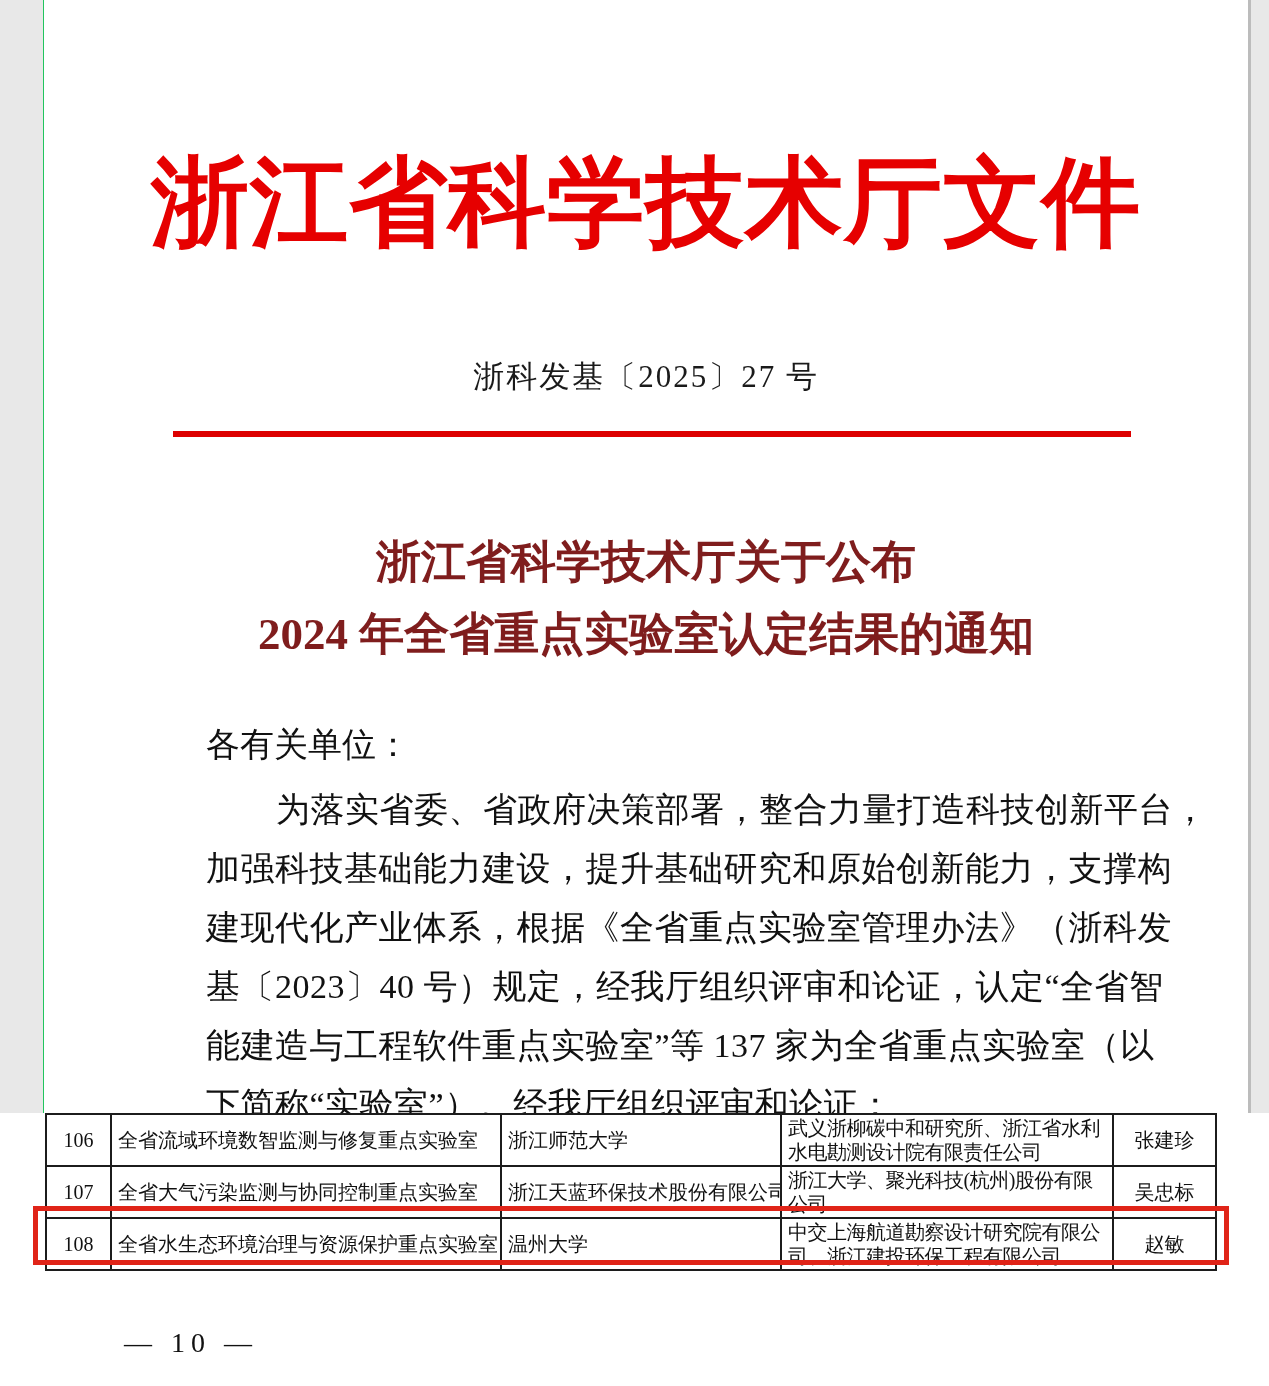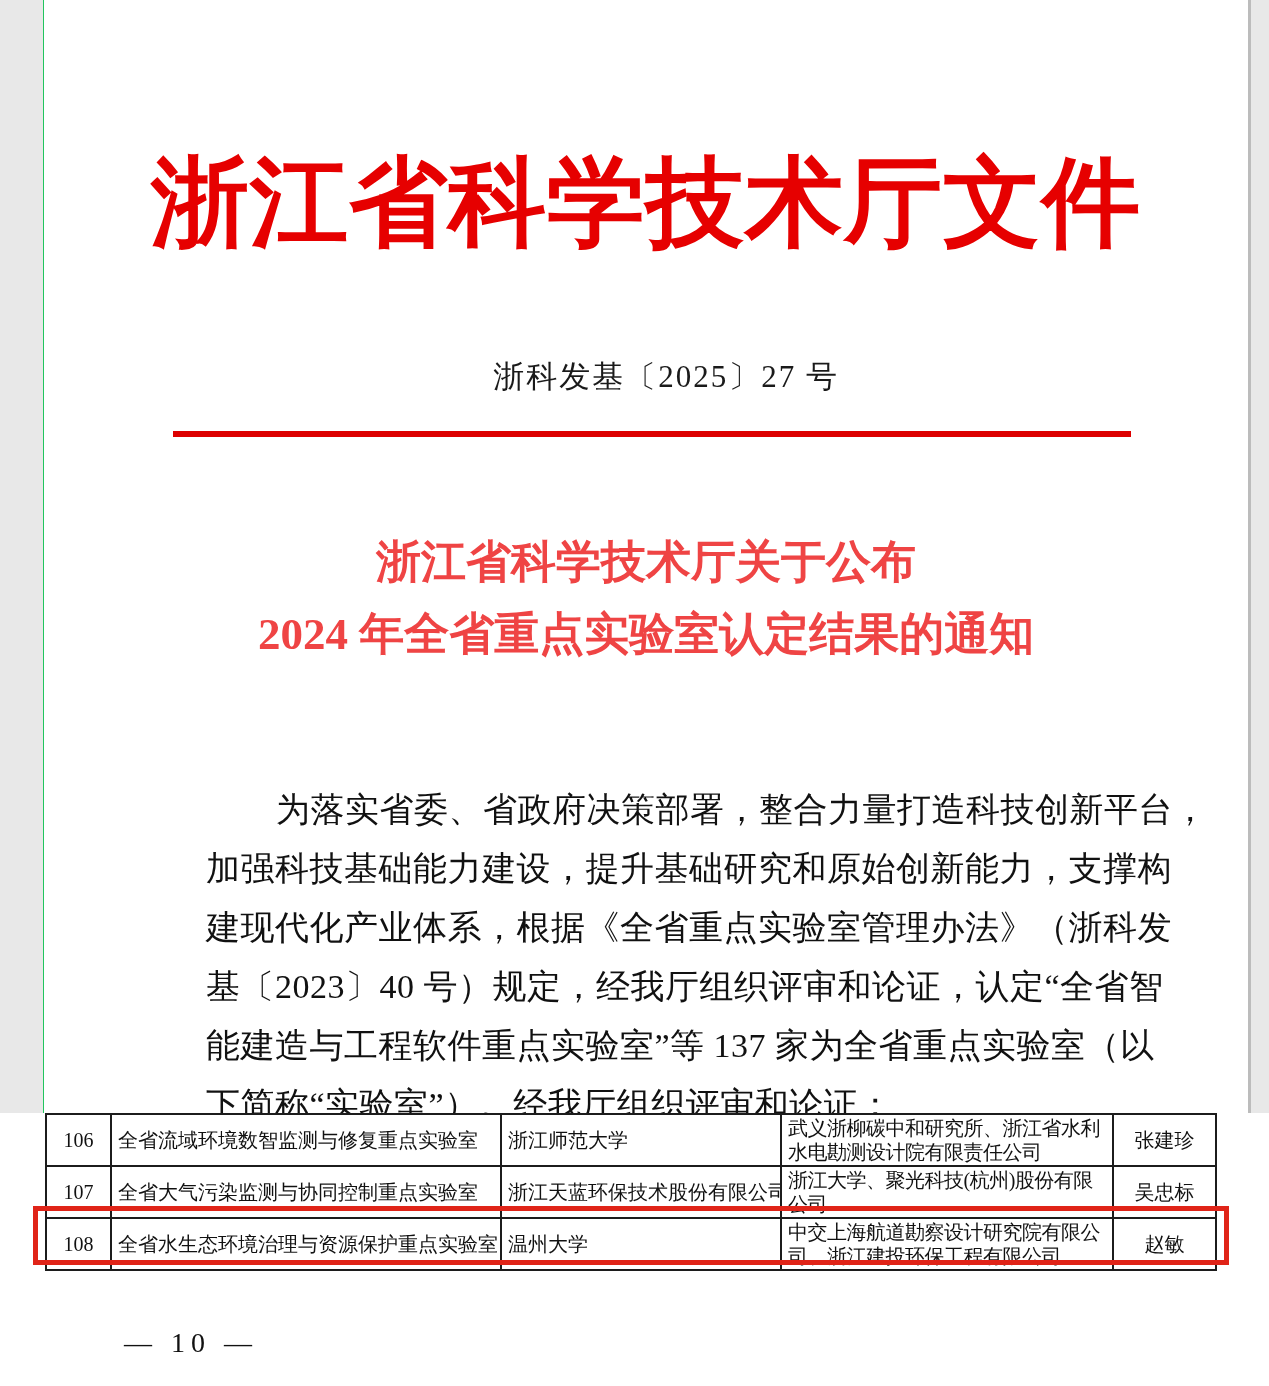--- a/index.html
+++ b/index.html
@@ -18,29 +18,29 @@
     background:#ffffff;box-sizing:border-box;
     border-left:1px solid #22c55e;border-right:3px solid #bcbcbc;
   }
   .header-title{
     position:absolute;top:138px;left:0;width:100%;
     text-align:center;font-size:98px;font-weight:bold;
     color:#e60000;letter-spacing:1px;white-space:nowrap;
   }
   .doc-number{
     position:absolute;top:356px;left:0;width:100%;
-    text-align:center;font-size:31px;color:#1a1a1a;letter-spacing:2px;padding-left:20px;
+    text-align:center;font-size:31px;color:#1a1a1a;letter-spacing:2px;
   }
   .red-line{
     position:absolute;top:431px;left:129px;width:958px;height:6px;
     background:#dd0000;
   }
   .doc-title{
     position:absolute;top:526px;left:0;width:100%;
-    text-align:center;font-weight:bold;font-size:45px;color:#ef4444;
+    text-align:center;font-weight:bold;font-size:45px;color:#7f1d1d;
     line-height:72px;
   }
   .salutation{
     position:absolute;top:722px;left:162px;
     font-size:34px;color:#111;
   }
   .body-text{
     position:absolute;top:780px;left:162px;width:940px;
     font-size:34px;color:#111;line-height:59px;
   }
@@ -80,20 +80,21 @@
 
 <div class="top-section">
   <div class="doc-page">
     <div class="header-title">浙江省科学技术厅文件</div>
     <div class="doc-number">浙科发基〔2025〕27 号</div>
     <div class="red-line"></div>
     <div class="doc-title">
       <div>浙江省科学技术厅关于公布</div>
       <div>2024 年全省重点实验室认定结果的通知</div>
     </div>
+    <div class="salutation">各有关单位：</div>
     <div class="body-text">
       <div class="body-line indent">为落实省委、省政府决策部署，整合力量打造科技创新平台，</div>
       <div class="body-line">加强科技基础能力建设，提升基础研究和原始创新能力，支撑构</div>
       <div class="body-line">建现代化产业体系，根据《全省重点实验室管理办法》（浙科发</div>
       <div class="body-line">基〔2023〕40 号）规定，经我厅组织评审和论证，认定“全省智</div>
       <div class="body-line">能建造与工程软件重点实验室”等 137 家为全省重点实验室（以</div>
       <div class="body-line">下简称“实验室”）。经我厅组织评审和论证：</div>
     </div>
   </div>
 </div>

